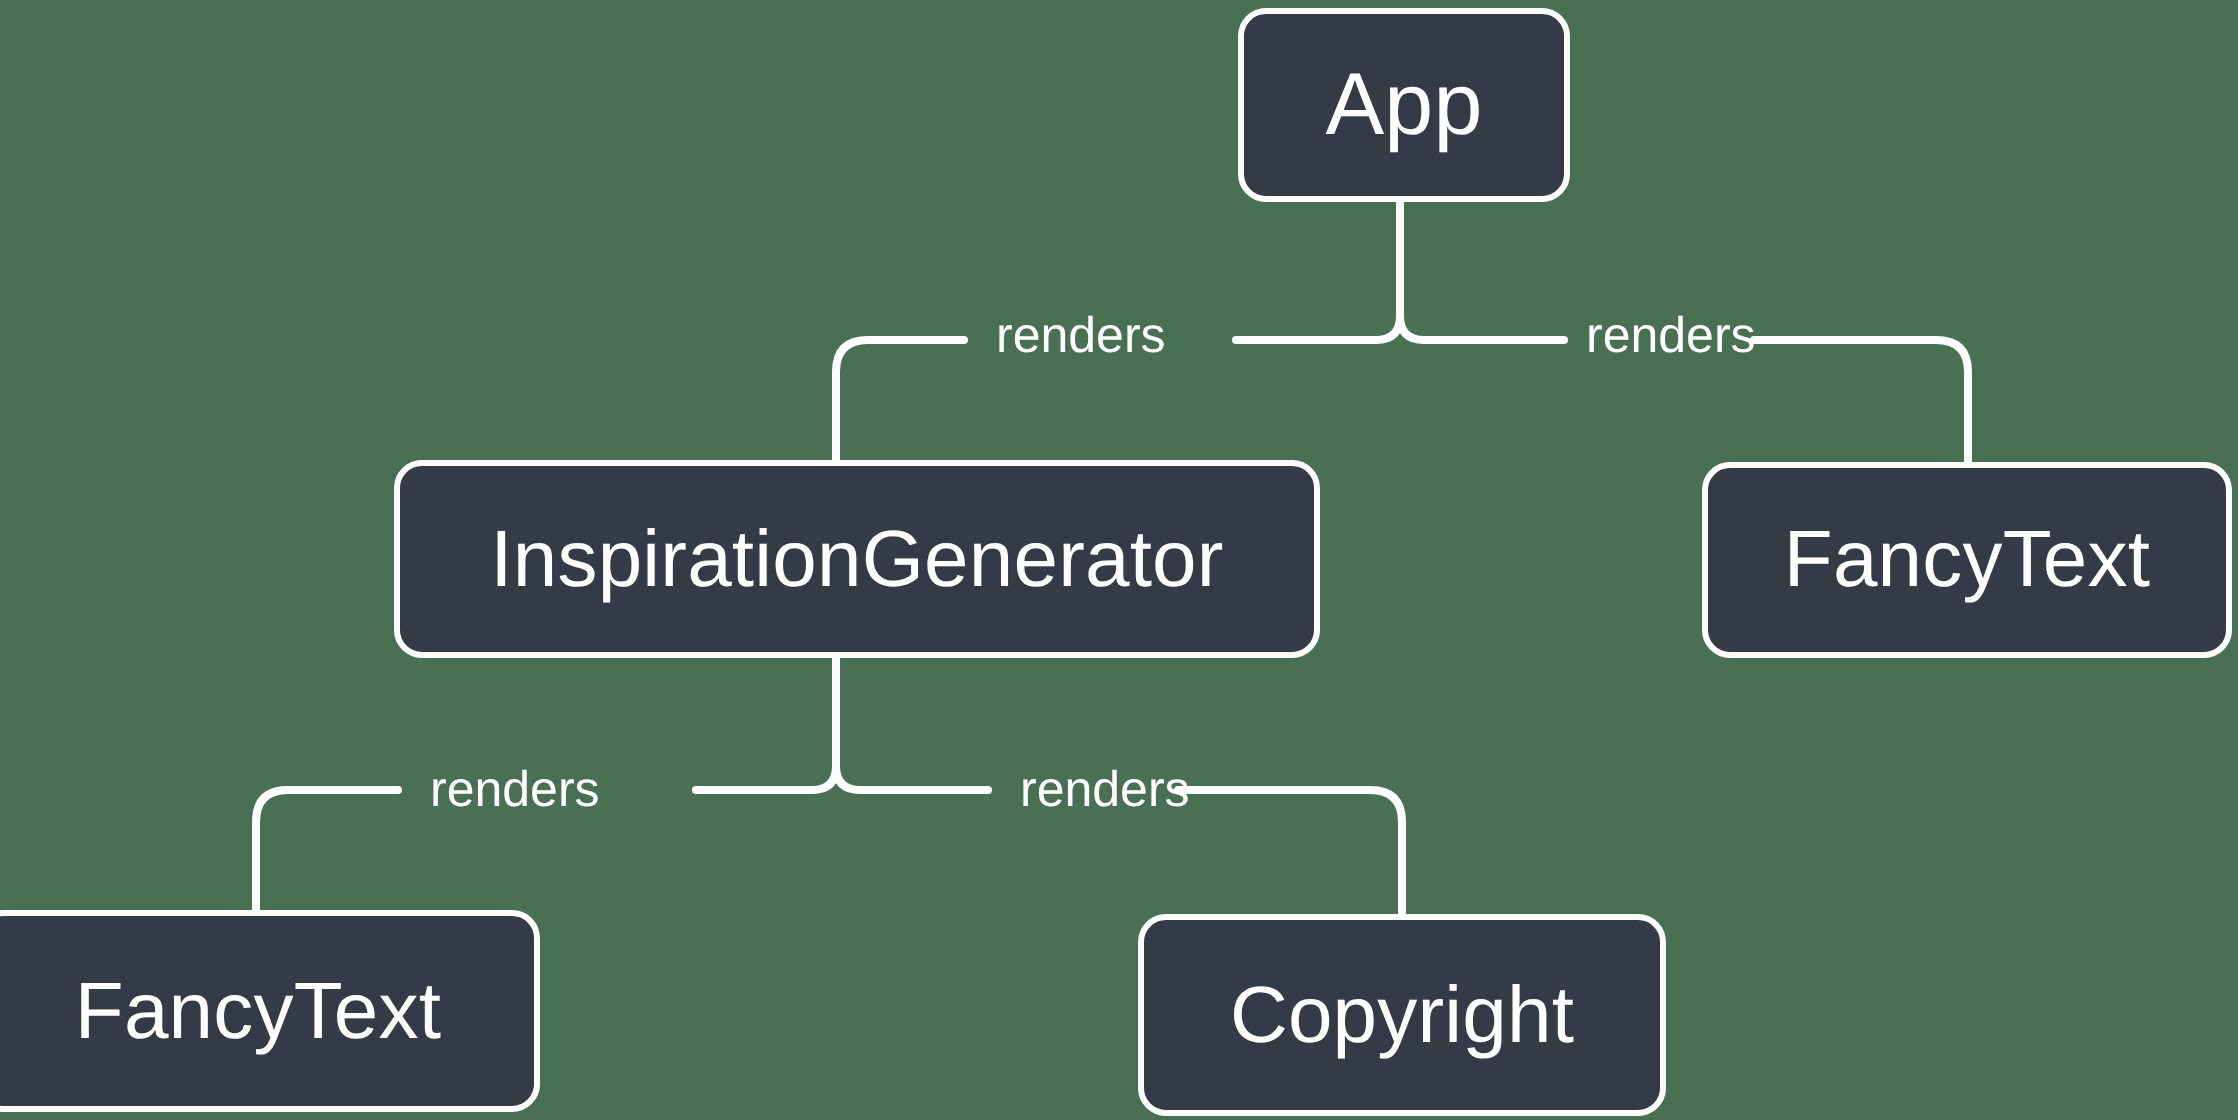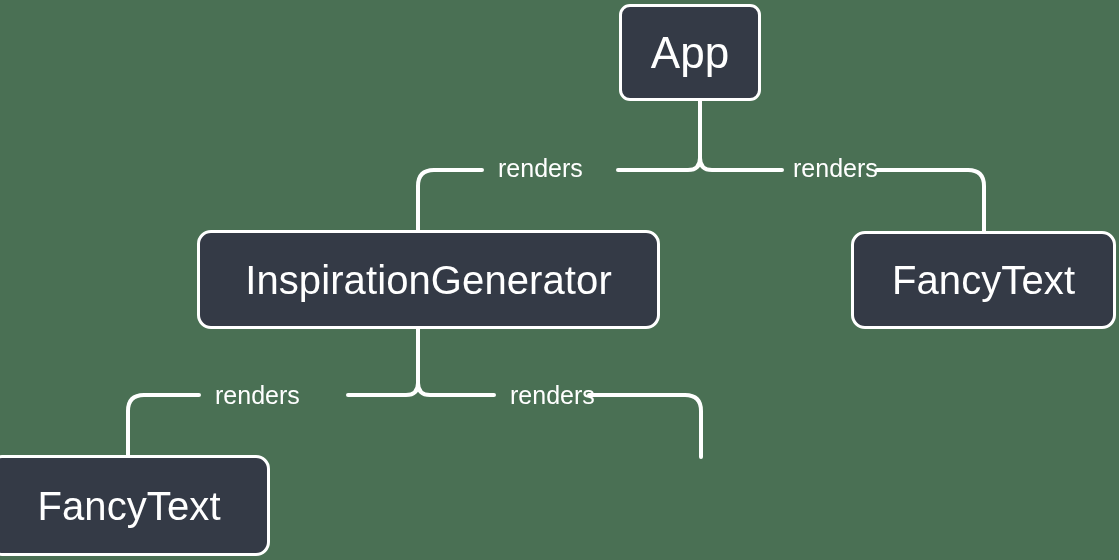--- a/index.html
+++ b/index.html
@@ -77,36 +77,39 @@
 
       <path d="M 418 383 Q 418 395 406 395 L 348 395"></path>
       <path d="M 418 383 Q 418 395 430 395 L 494 395"></path>
 
       <path d="M 199 395 L 144 395 Q 128 395 128 411 L 128 455"></path>
 
       <path d="M 589 395 L 685 395 Q 701 395 701 411 L 701 457"></path>
     </g>
   </svg>
 
-  <div class="node-box" style="left:619px; top:4px; width:142px; height:97px; font-size:44px;border-radius:11px;">
+  <div class="node-box" style="left:619px; top:4px; width:166px; height:97px; font-size:44px;">
     <span class="node-label">App</span>
   </div>
 
   <div class="node-box" style="left:197px; top:230px; width:463px; height:99px; font-size:40px;justify-content:center;">
     <span class="node-label">InspirationGenerator</span>
   </div>
 
   <div class="node-box" style="left:851px; top:231px; width:265px; height:98px; font-size:40px;">
     <span class="node-label">FancyText</span>
   </div>
 
   <div class="node-box" style="left:-12px; top:455px; width:282px; height:101px; font-size:40px;">
     <span class="node-label">FancyText</span>
   </div>
 
+  <div class="node-box" style="left:569px; top:457px; width:264px; height:101px; font-size:40px;">
+    <span class="node-label">Copyright</span>
+  </div>
 
   <div class="edge-label" style="left:498px; top:156px;">renders</div>
 
   <div class="edge-label" style="left:793px; top:156px;">renders</div>
 
   <div class="edge-label" style="left:215px; top:383px;">renders</div>
 
   <div class="edge-label" style="left:510px; top:383px;">renders</div>
 
 </div>

